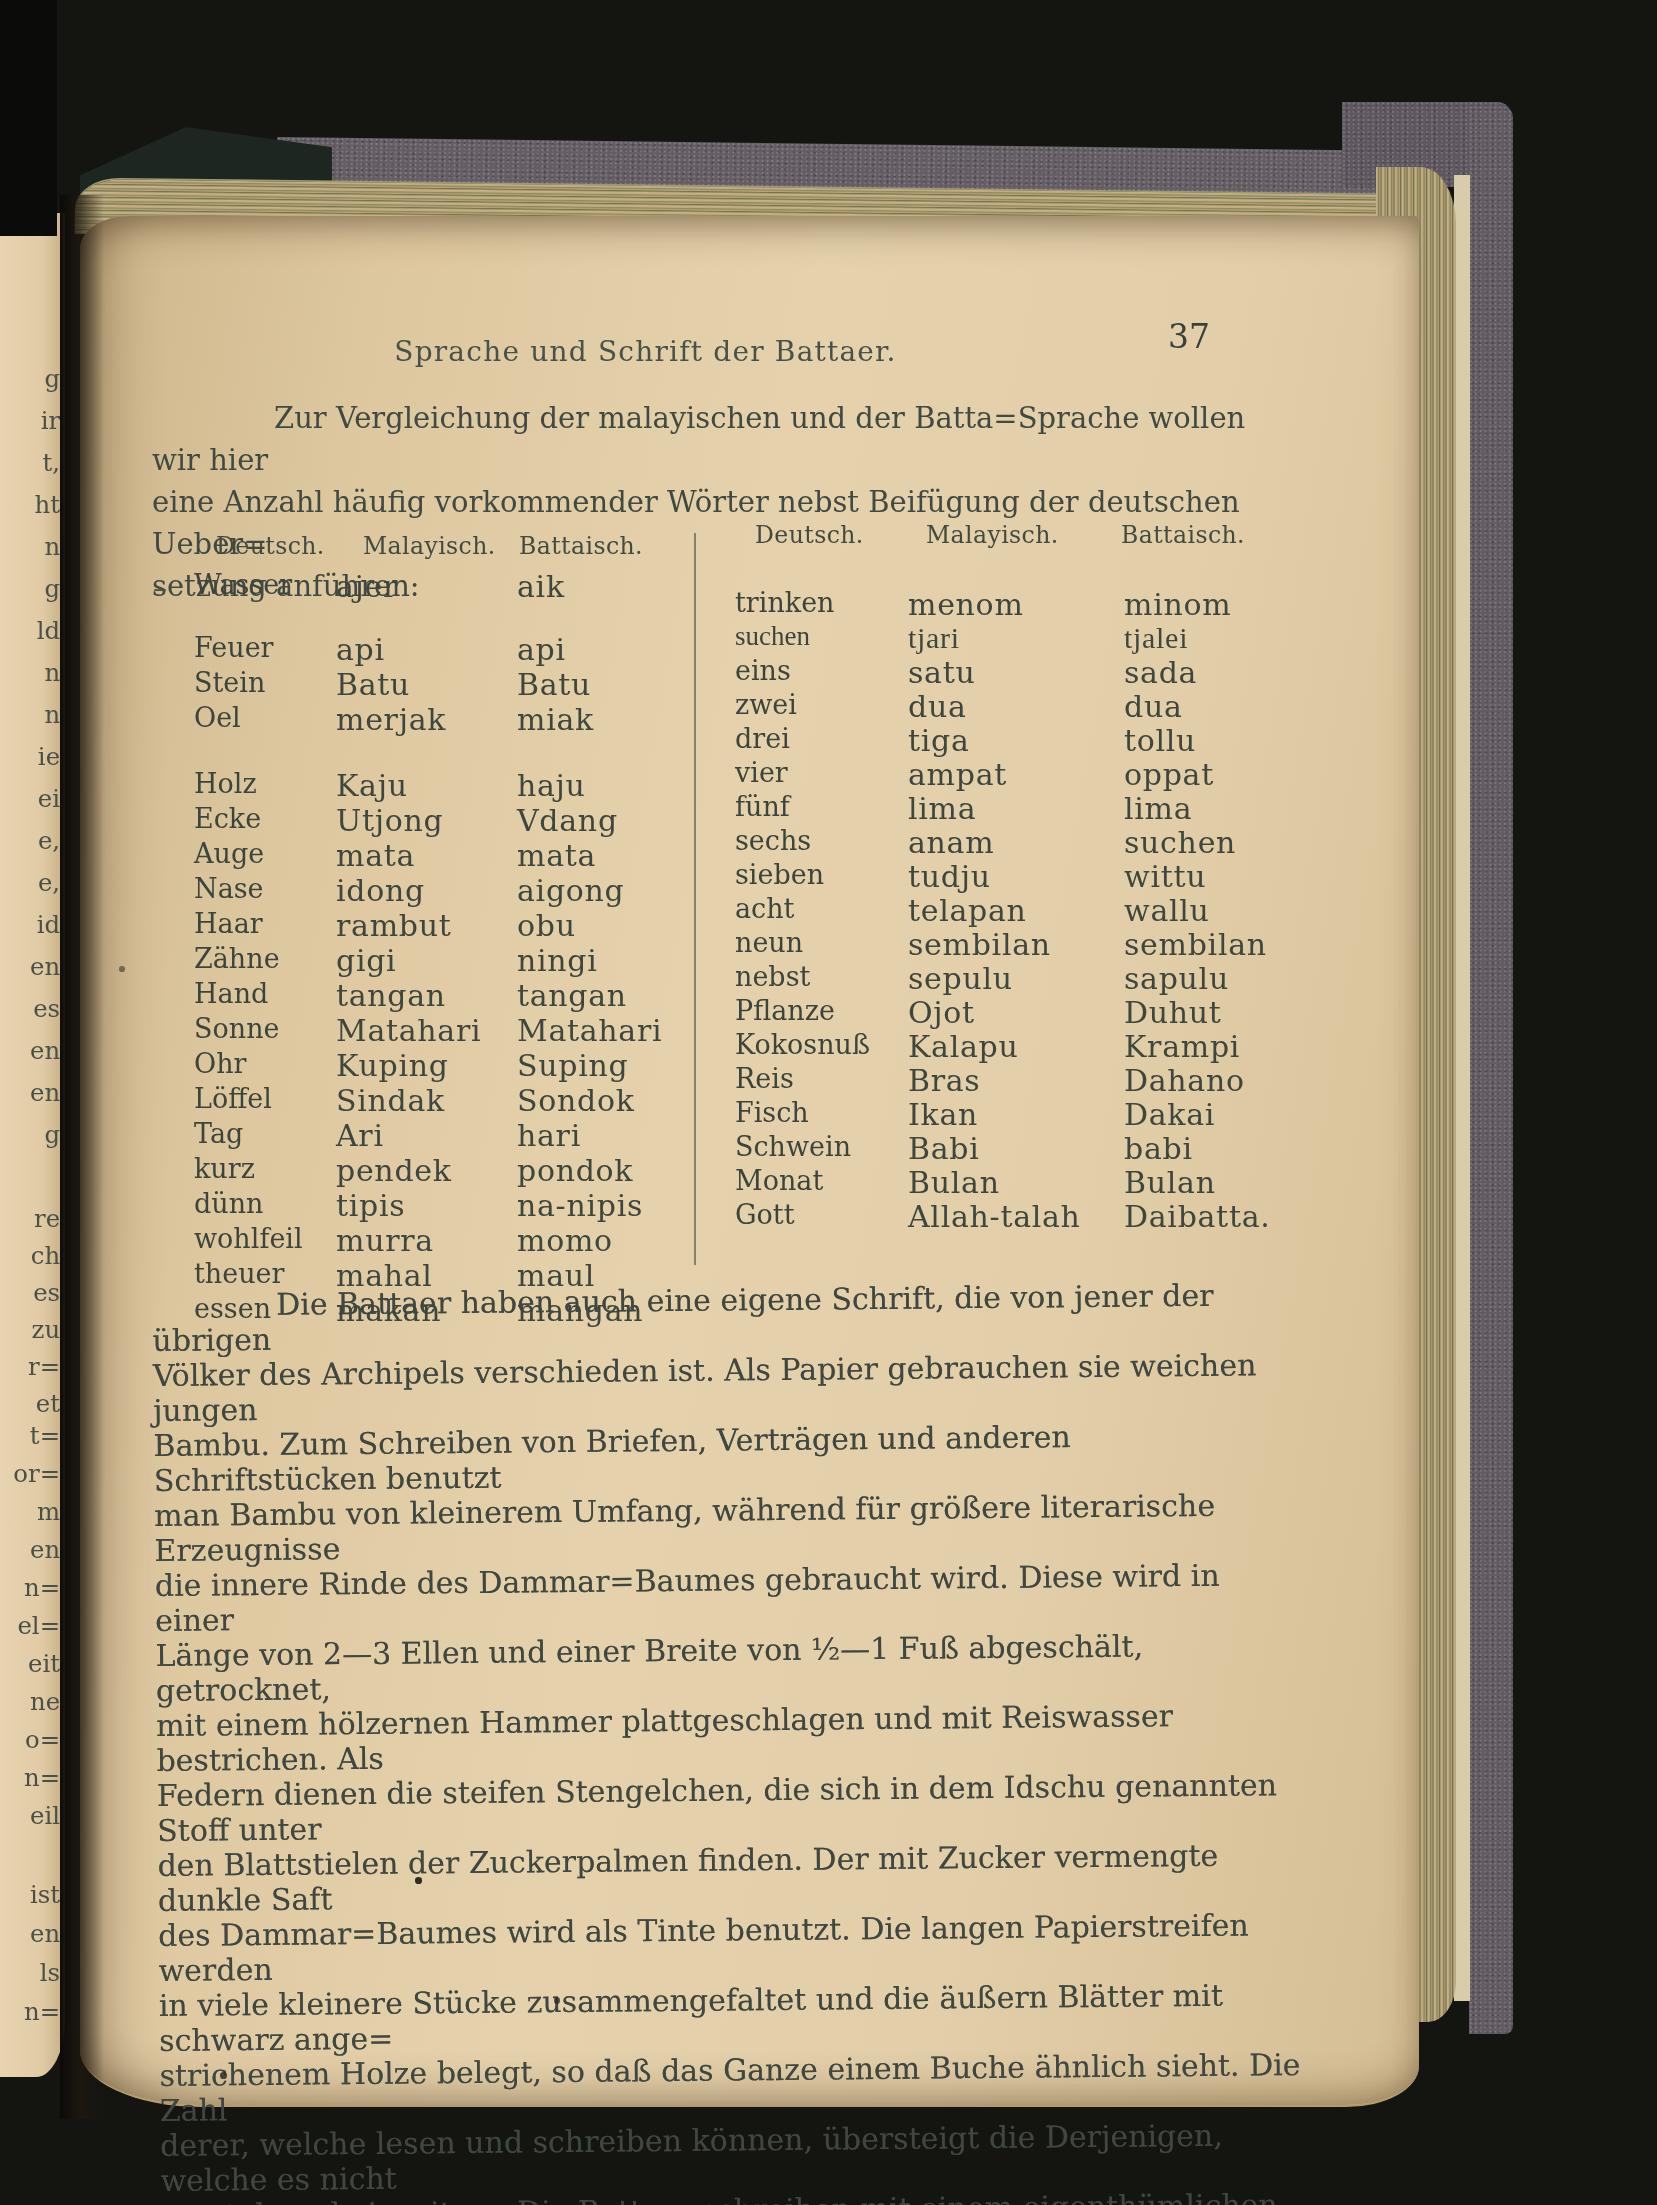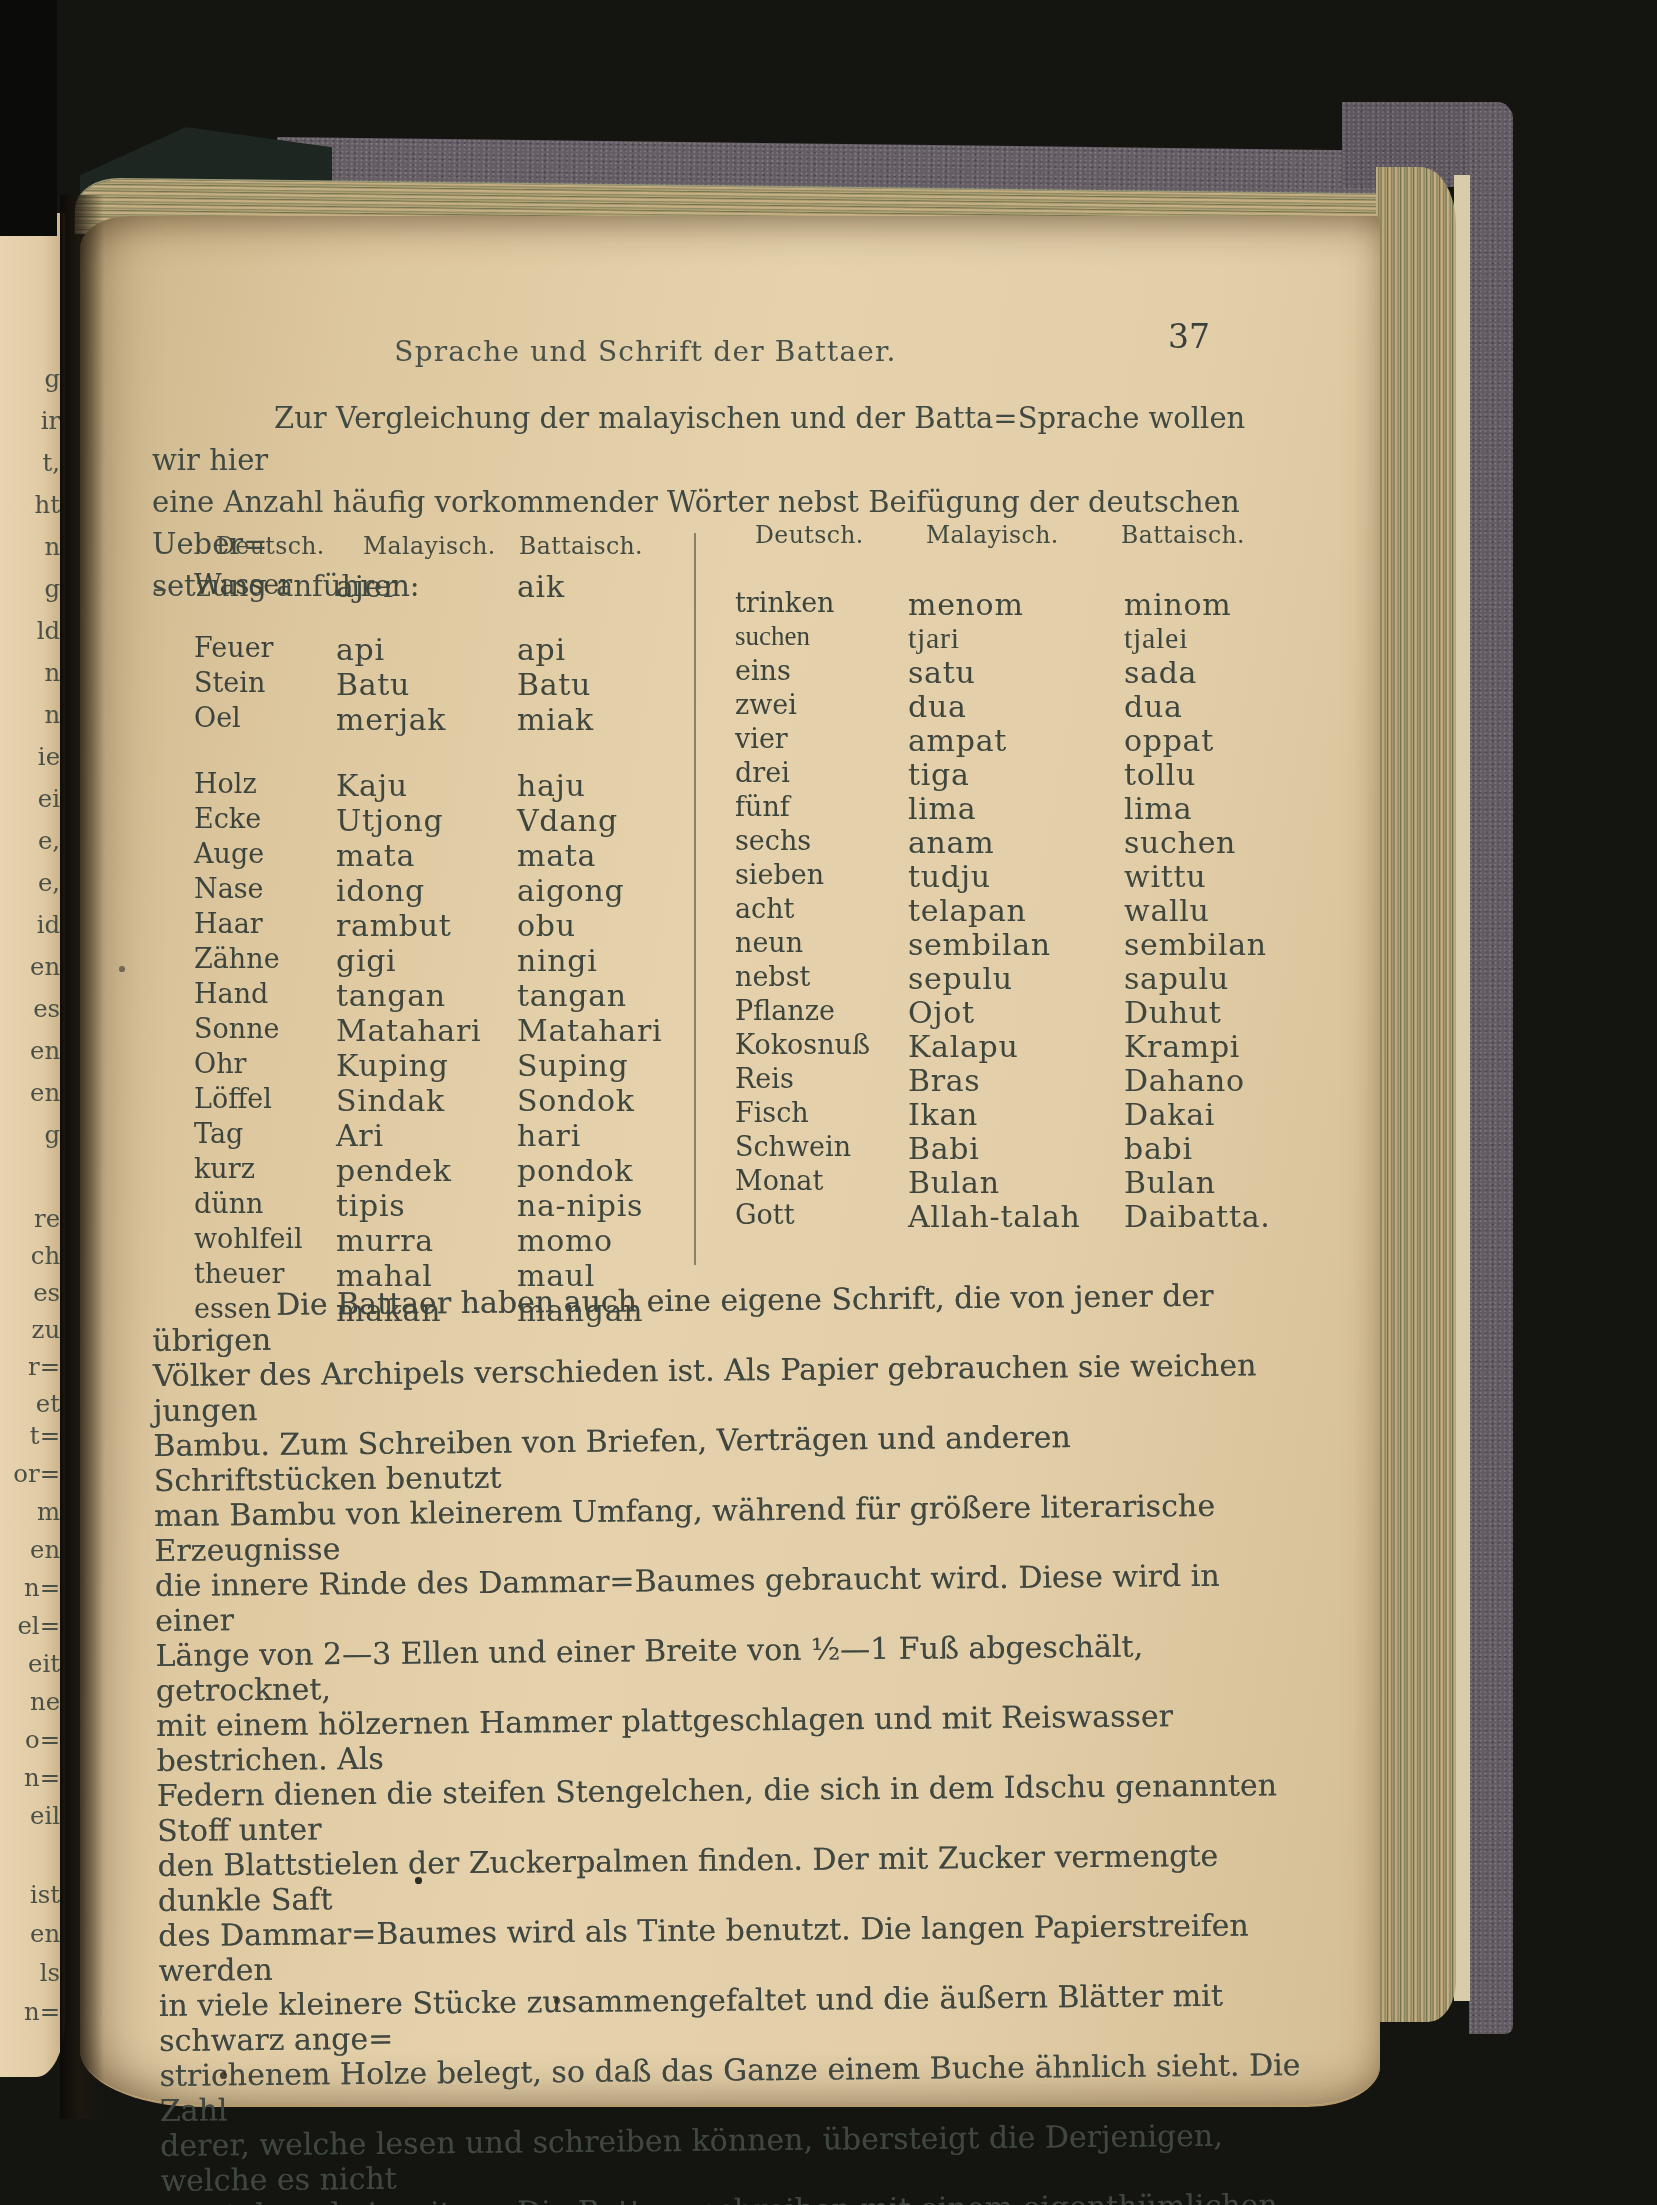--- a/index.html
+++ b/index.html
@@ -54,21 +54,21 @@
 
   
   .main-page{left:80px;top:216px;width:1300px;height:1889px;z-index:5;
     border-radius:49px 4.9px 73px 122px / 33px 4.9px 41px 57px;
     background:linear-gradient(100deg,#cdb68b 0%,#ddc79f 18%,#e5d2ac 45%,#e2cea8 70%,#d4be95 100%);
     box-shadow:
       inset 37px 0 57px -20.3px rgba(70,50,25,.5),
       inset 0 23px 37px -18px rgba(95,75,45,.55),
       inset 0 -28.5px 45px -24.4px rgba(110,85,50,.42),
       inset -20.3px 0 37px -20.3px rgba(120,95,60,.35);
-    border-bottom:2.4px solid #b59a6e;}
+    border-bottom:2.4px solid #b59a6e;padding-left:39px;}
   .main-page *{position:absolute;}
 
   .running-title{left:228px;top:119px;width:675px;text-align:center;
     font-size:28px;letter-spacing:1.2px;color:#49524a;}
   .page-number{left:1088px;top:101px;font-size:33px;color:#39413a;}
 
   .intro{left:72px;top:181px;width:1139px;font-size:29px;line-height:42px;color:#414a42;}
   .intro div{position:static;}
   .intro .l0{text-indent:122px;}
 
@@ -341,29 +341,29 @@
             <span class="cell-bt">sada</span>
           </div>
 
           <div class="vt-row" style="position:relative;">
             <span class="cell-de">zwei</span>
             <span class="cell-ms">dua</span>
             <span class="cell-bt">dua</span>
           </div>
 
           <div class="vt-row" style="position:relative;">
+            <span class="cell-de">drei</span>
+            <span class="cell-ms">tiga</span>
+            <span class="cell-bt">tollu</span>
+          </div>
+
+          <div class="vt-row" style="position:relative;">
             <span class="cell-de">vier</span>
             <span class="cell-ms">ampat</span>
             <span class="cell-bt">oppat</span>
-          </div>
-
-          <div class="vt-row" style="position:relative;">
-            <span class="cell-de">drei</span>
-            <span class="cell-ms">tiga</span>
-            <span class="cell-bt">tollu</span>
           </div>
 
           <div class="vt-row" style="position:relative;">
             <span class="cell-de">fünf</span>
             <span class="cell-ms">lima</span>
             <span class="cell-bt">lima</span>
           </div>
 
           <div class="vt-row" style="position:relative;">
             <span class="cell-de">sechs</span>

